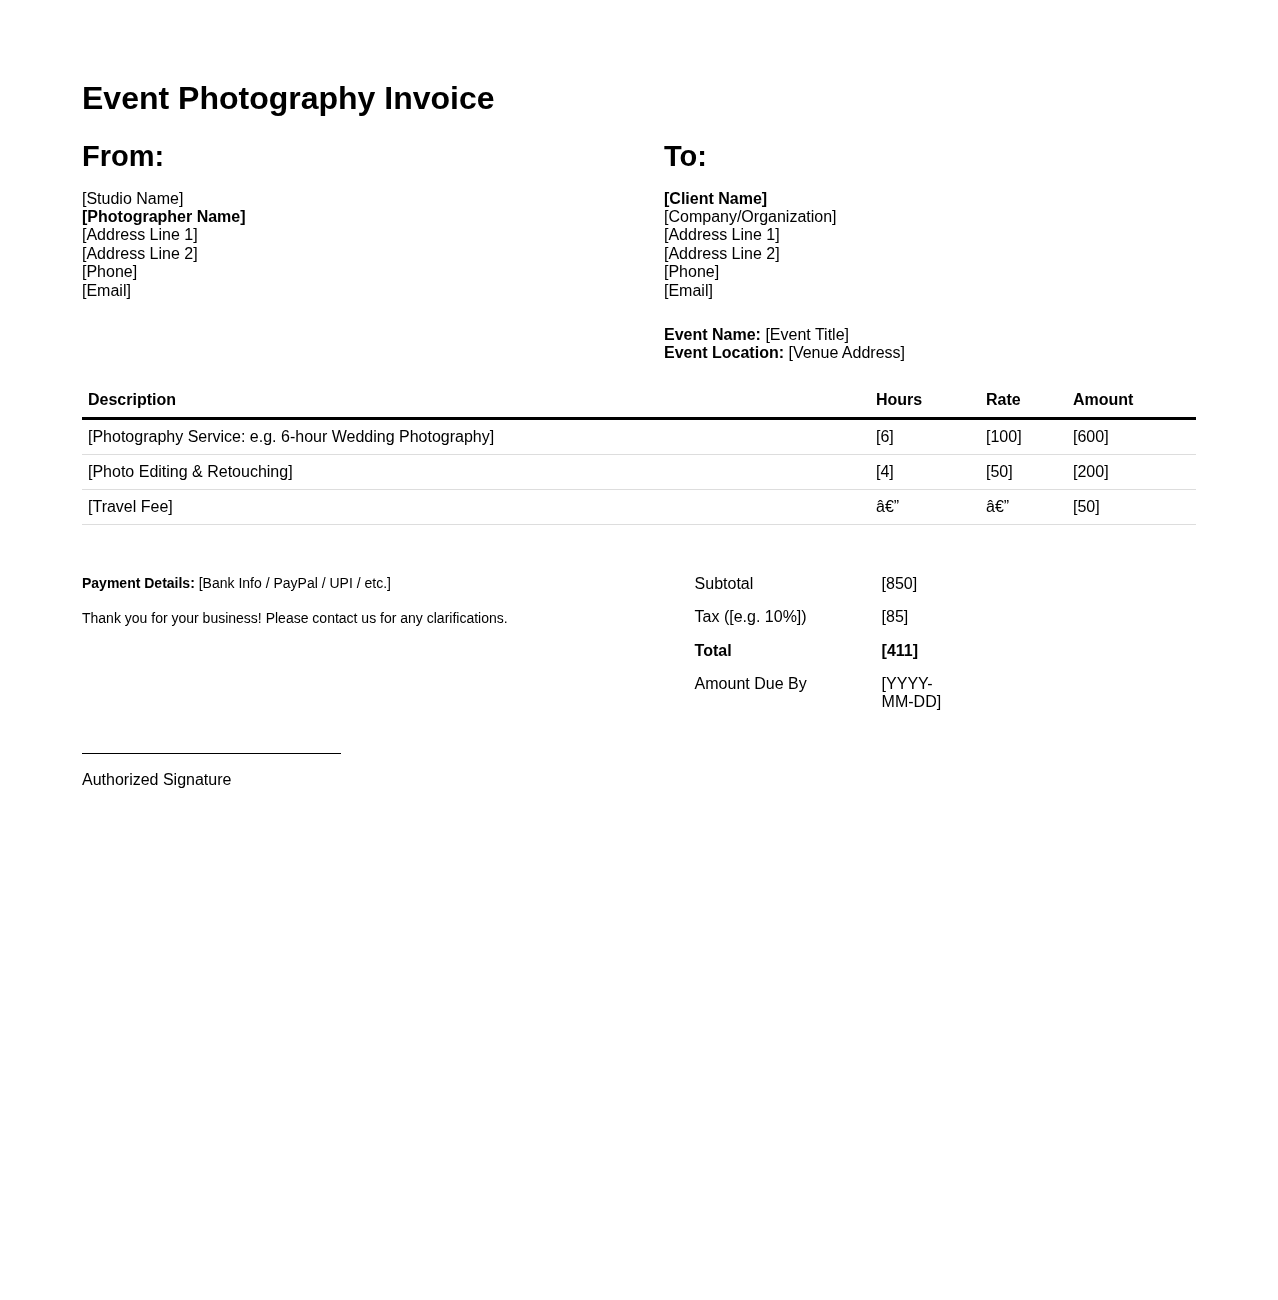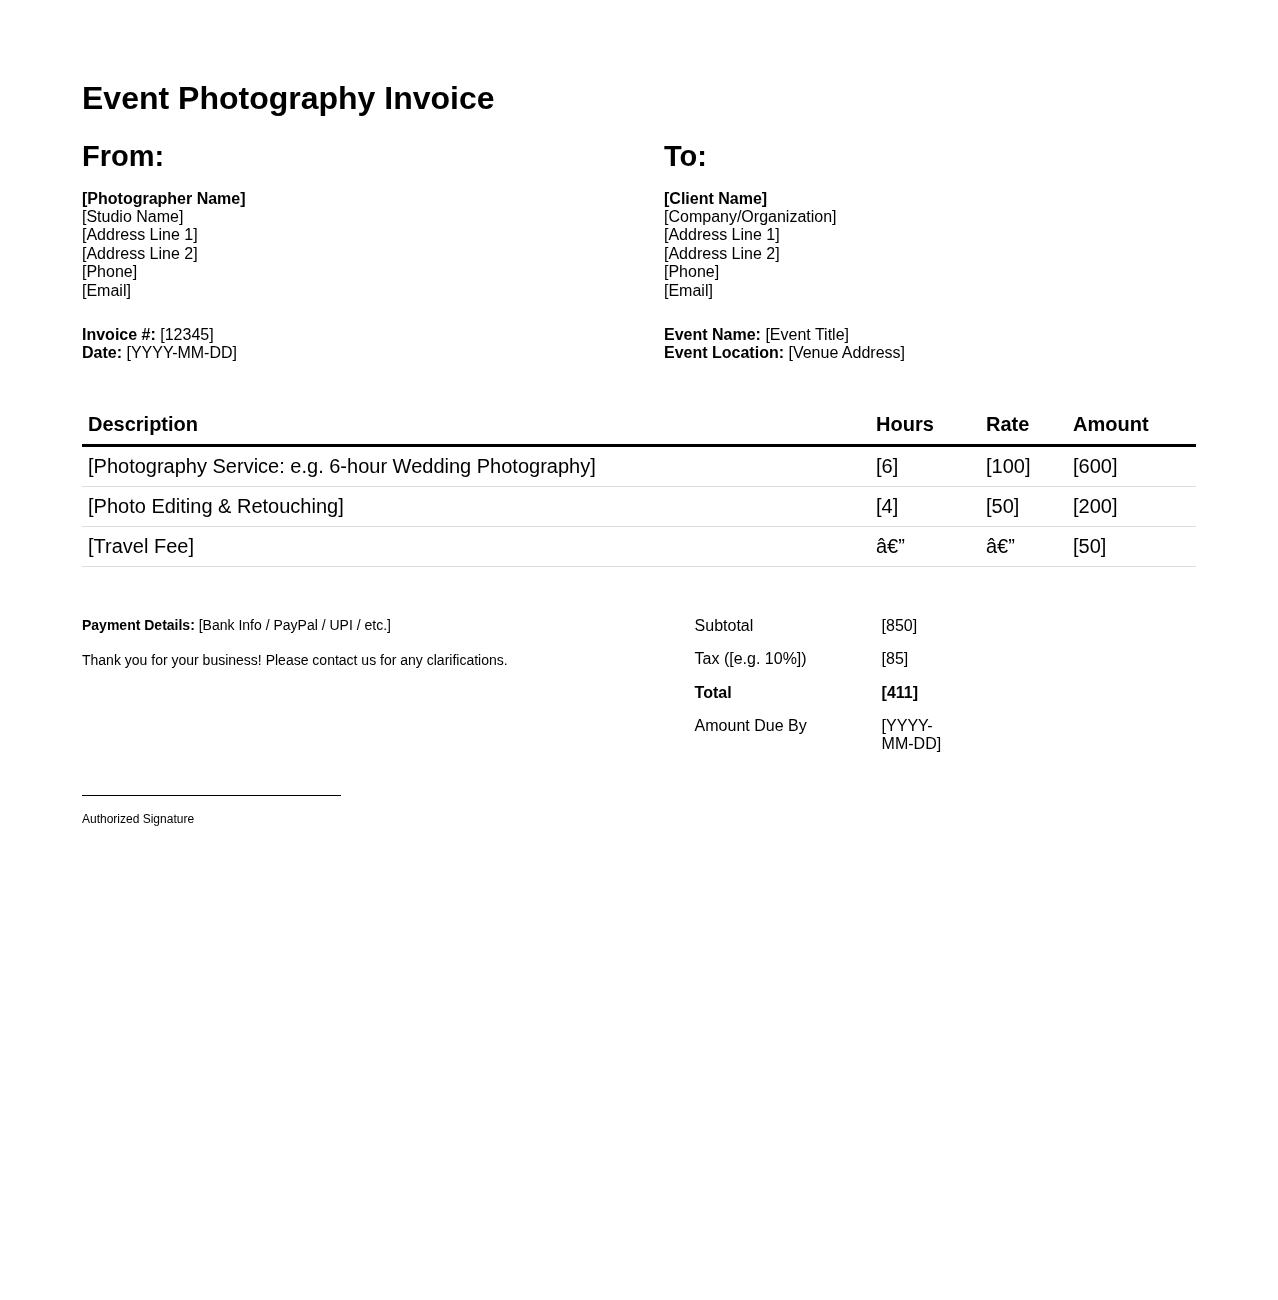--- a/index.html
+++ b/index.html
@@ -46,22 +46,22 @@
     font-size: 16px;
     line-height: 1.15;
   }
   .meta-line { display: block; }
   .meta-line strong { font-weight: bold; }
   
   table.items {
     width: 1114px;
     border-collapse: collapse;
     table-layout: fixed;
-    margin-top: 50px;
-    font-size: 20px;
+    margin-top: 28px;
+    font-size: 16px;
   }
   table.items col.c-desc   { width: 788px; }
   table.items col.c-hours  { width: 110px; }
   table.items col.c-rate   { width: 87px;  }
   table.items col.c-amount { width: 129px; }
   table.items th {
     text-align: left;
     font-weight: bold;
     padding: 0 0 8px 6px;
     border-bottom: 3px solid #000000;
@@ -103,45 +103,41 @@
   .totals-row.bold .t-value { font-weight: bold; }
   
   .signature { margin-top: 26px; }
   .signature-line {
     width: 259px;
     height: 0;
     border-top: 1px solid #000000;
   }
   .signature-label {
     margin: 17px 0 16px 0;
-    font-size: 12px;
+    font-size: 16px;
     line-height: 1.15;
   }
 </style>
 </head>
 <body>
 
 <div class="page">
 
   <h1 class="doc-title">Event Photography Invoice</h1>
 
   <div class="parties">
     <div class="party-col">
       <h2 class="party-heading">From:</h2>
       <p class="addr">
+        <span class="line">[Studio Name]</span>
         <span class="line bold">[Photographer Name]</span>
-        <span class="line">[Studio Name]</span>
         <span class="line">[Address Line 1]</span>
         <span class="line">[Address Line 2]</span>
         <span class="line">[Phone]</span>
         <span class="line">[Email]</span>
-      </p>
-      <p class="meta-block">
-        <span class="meta-line"><strong>Invoice #:</strong> <span>[12345]</span></span>
-        <span class="meta-line"><strong>Date:</strong> <span>[YYYY-MM-DD]</span></span>
       </p>
     </div>
 
     <div class="party-col">
       <h2 class="party-heading">To:</h2>
       <p class="addr">
         <span class="line bold">[Client Name]</span>
         <span class="line">[Company/Organization]</span>
         <span class="line">[Address Line 1]</span>
         <span class="line">[Address Line 2]</span>

